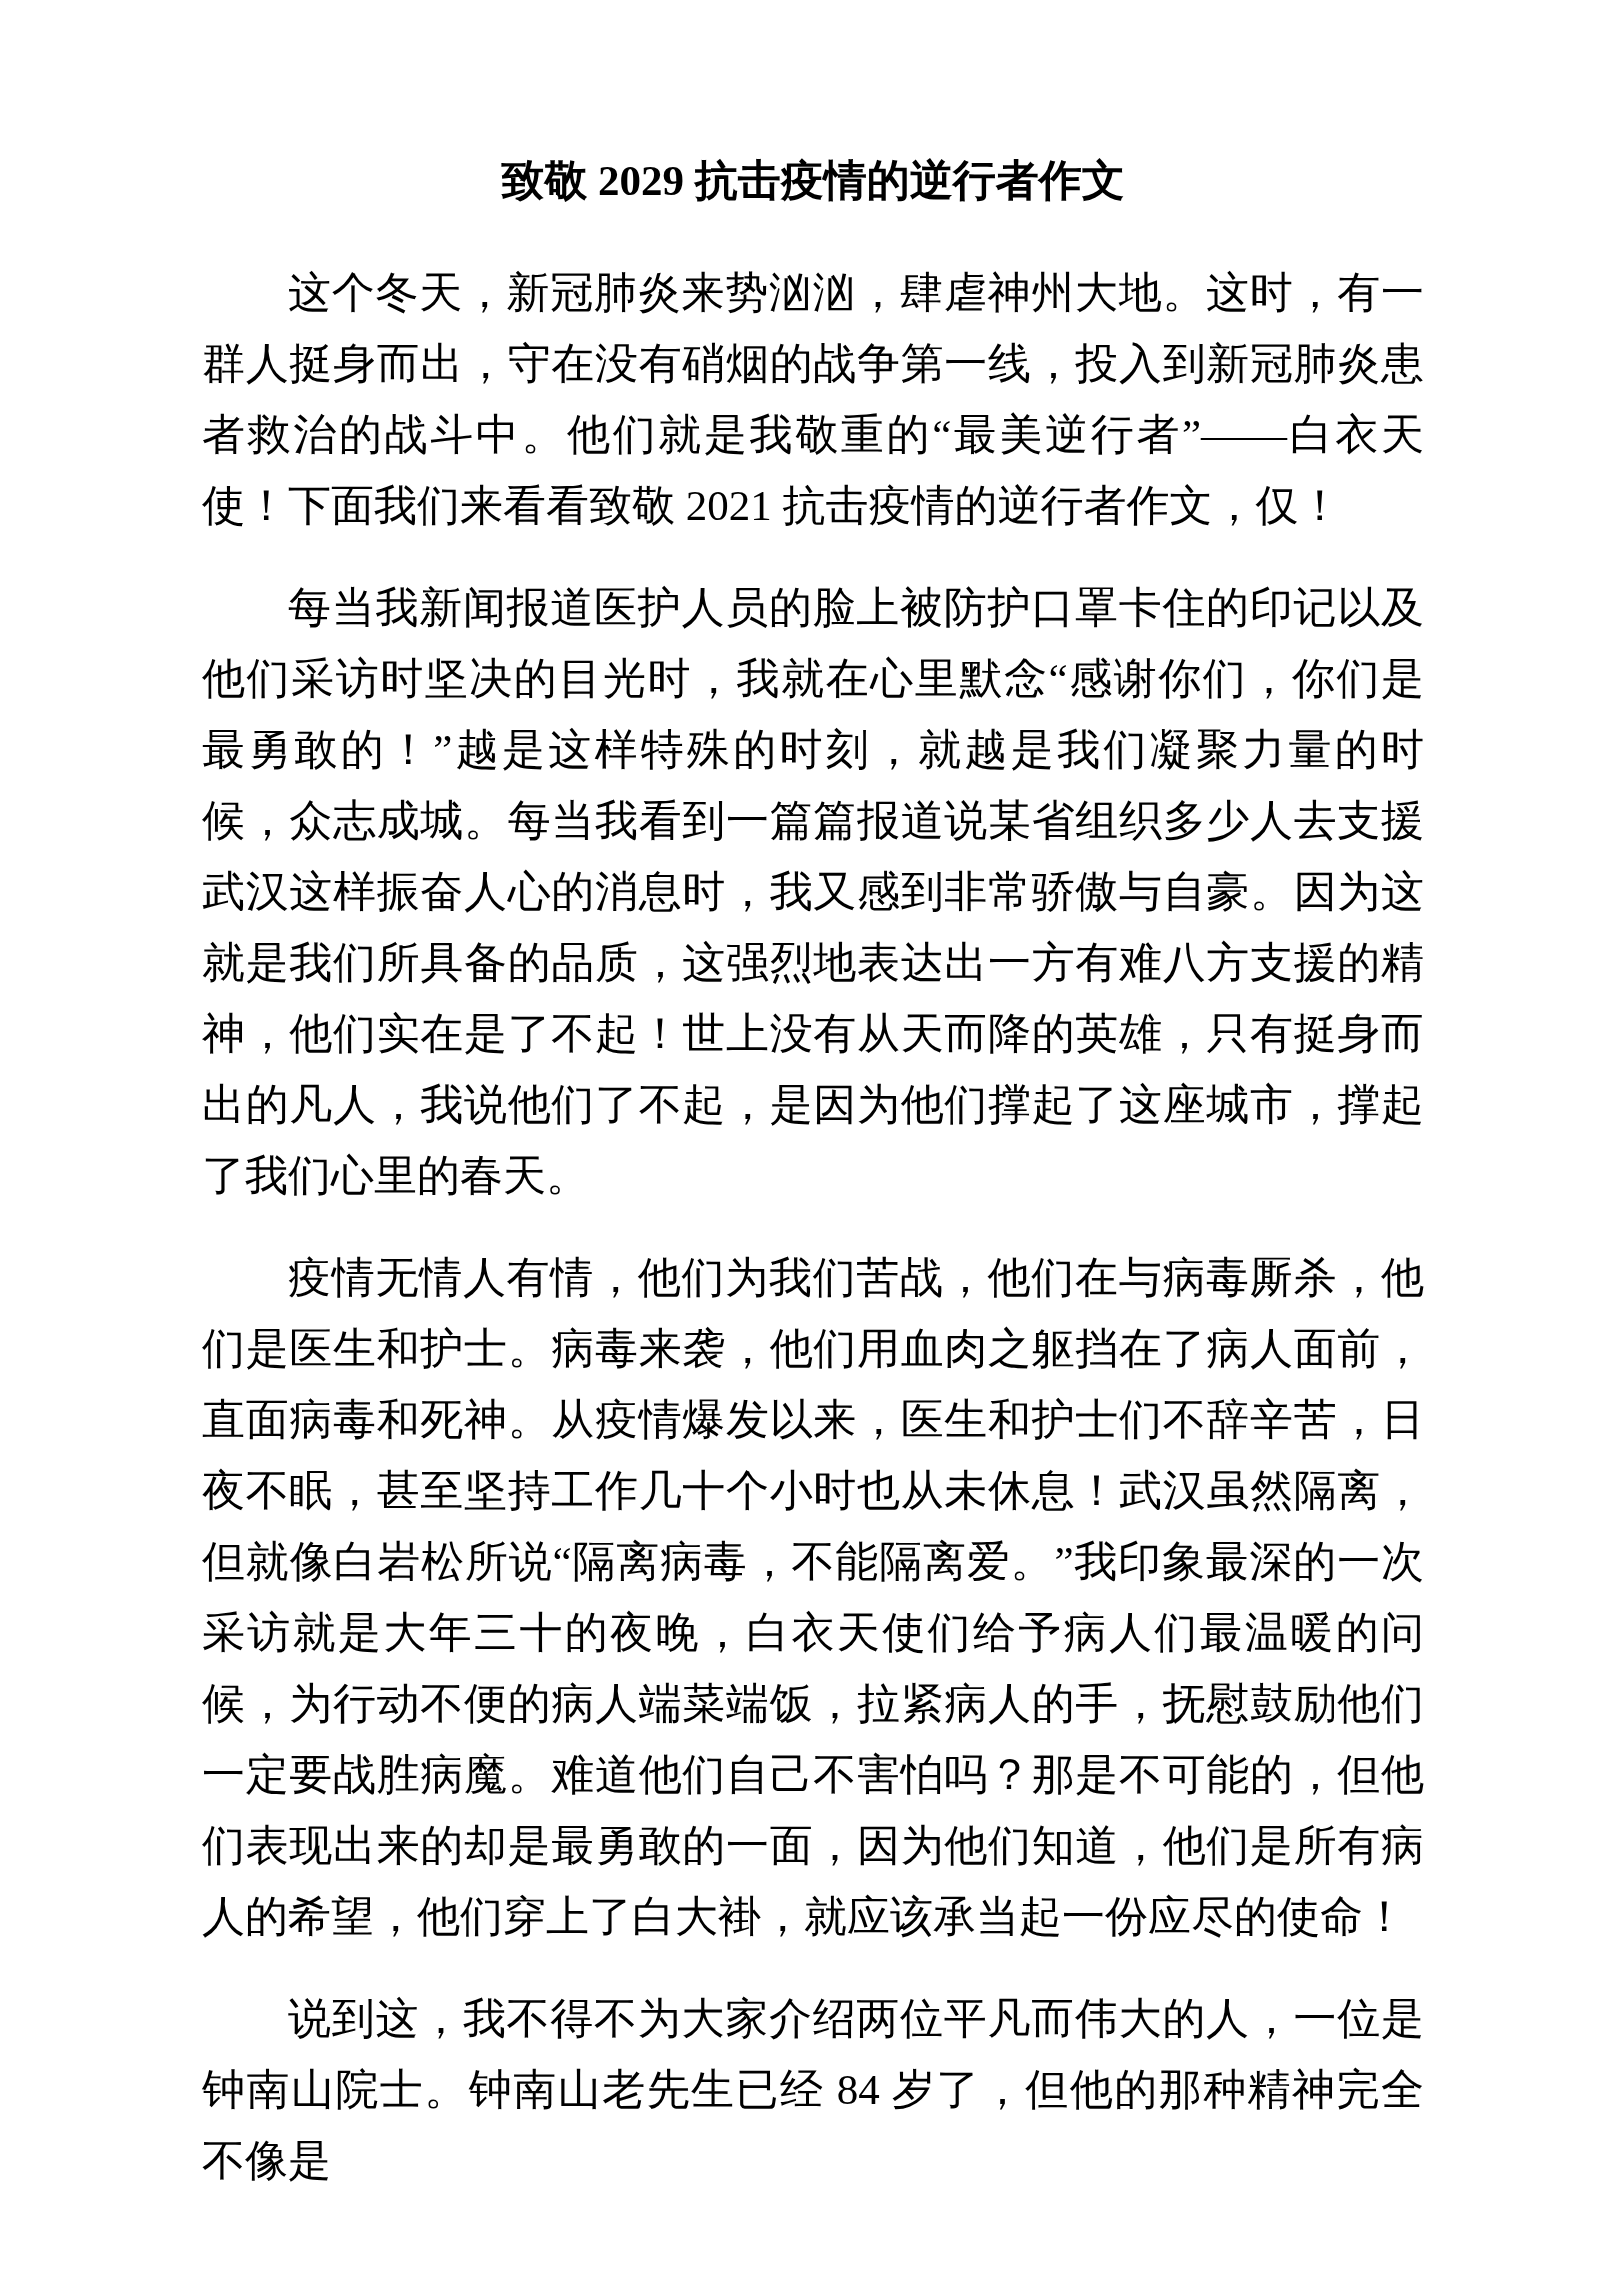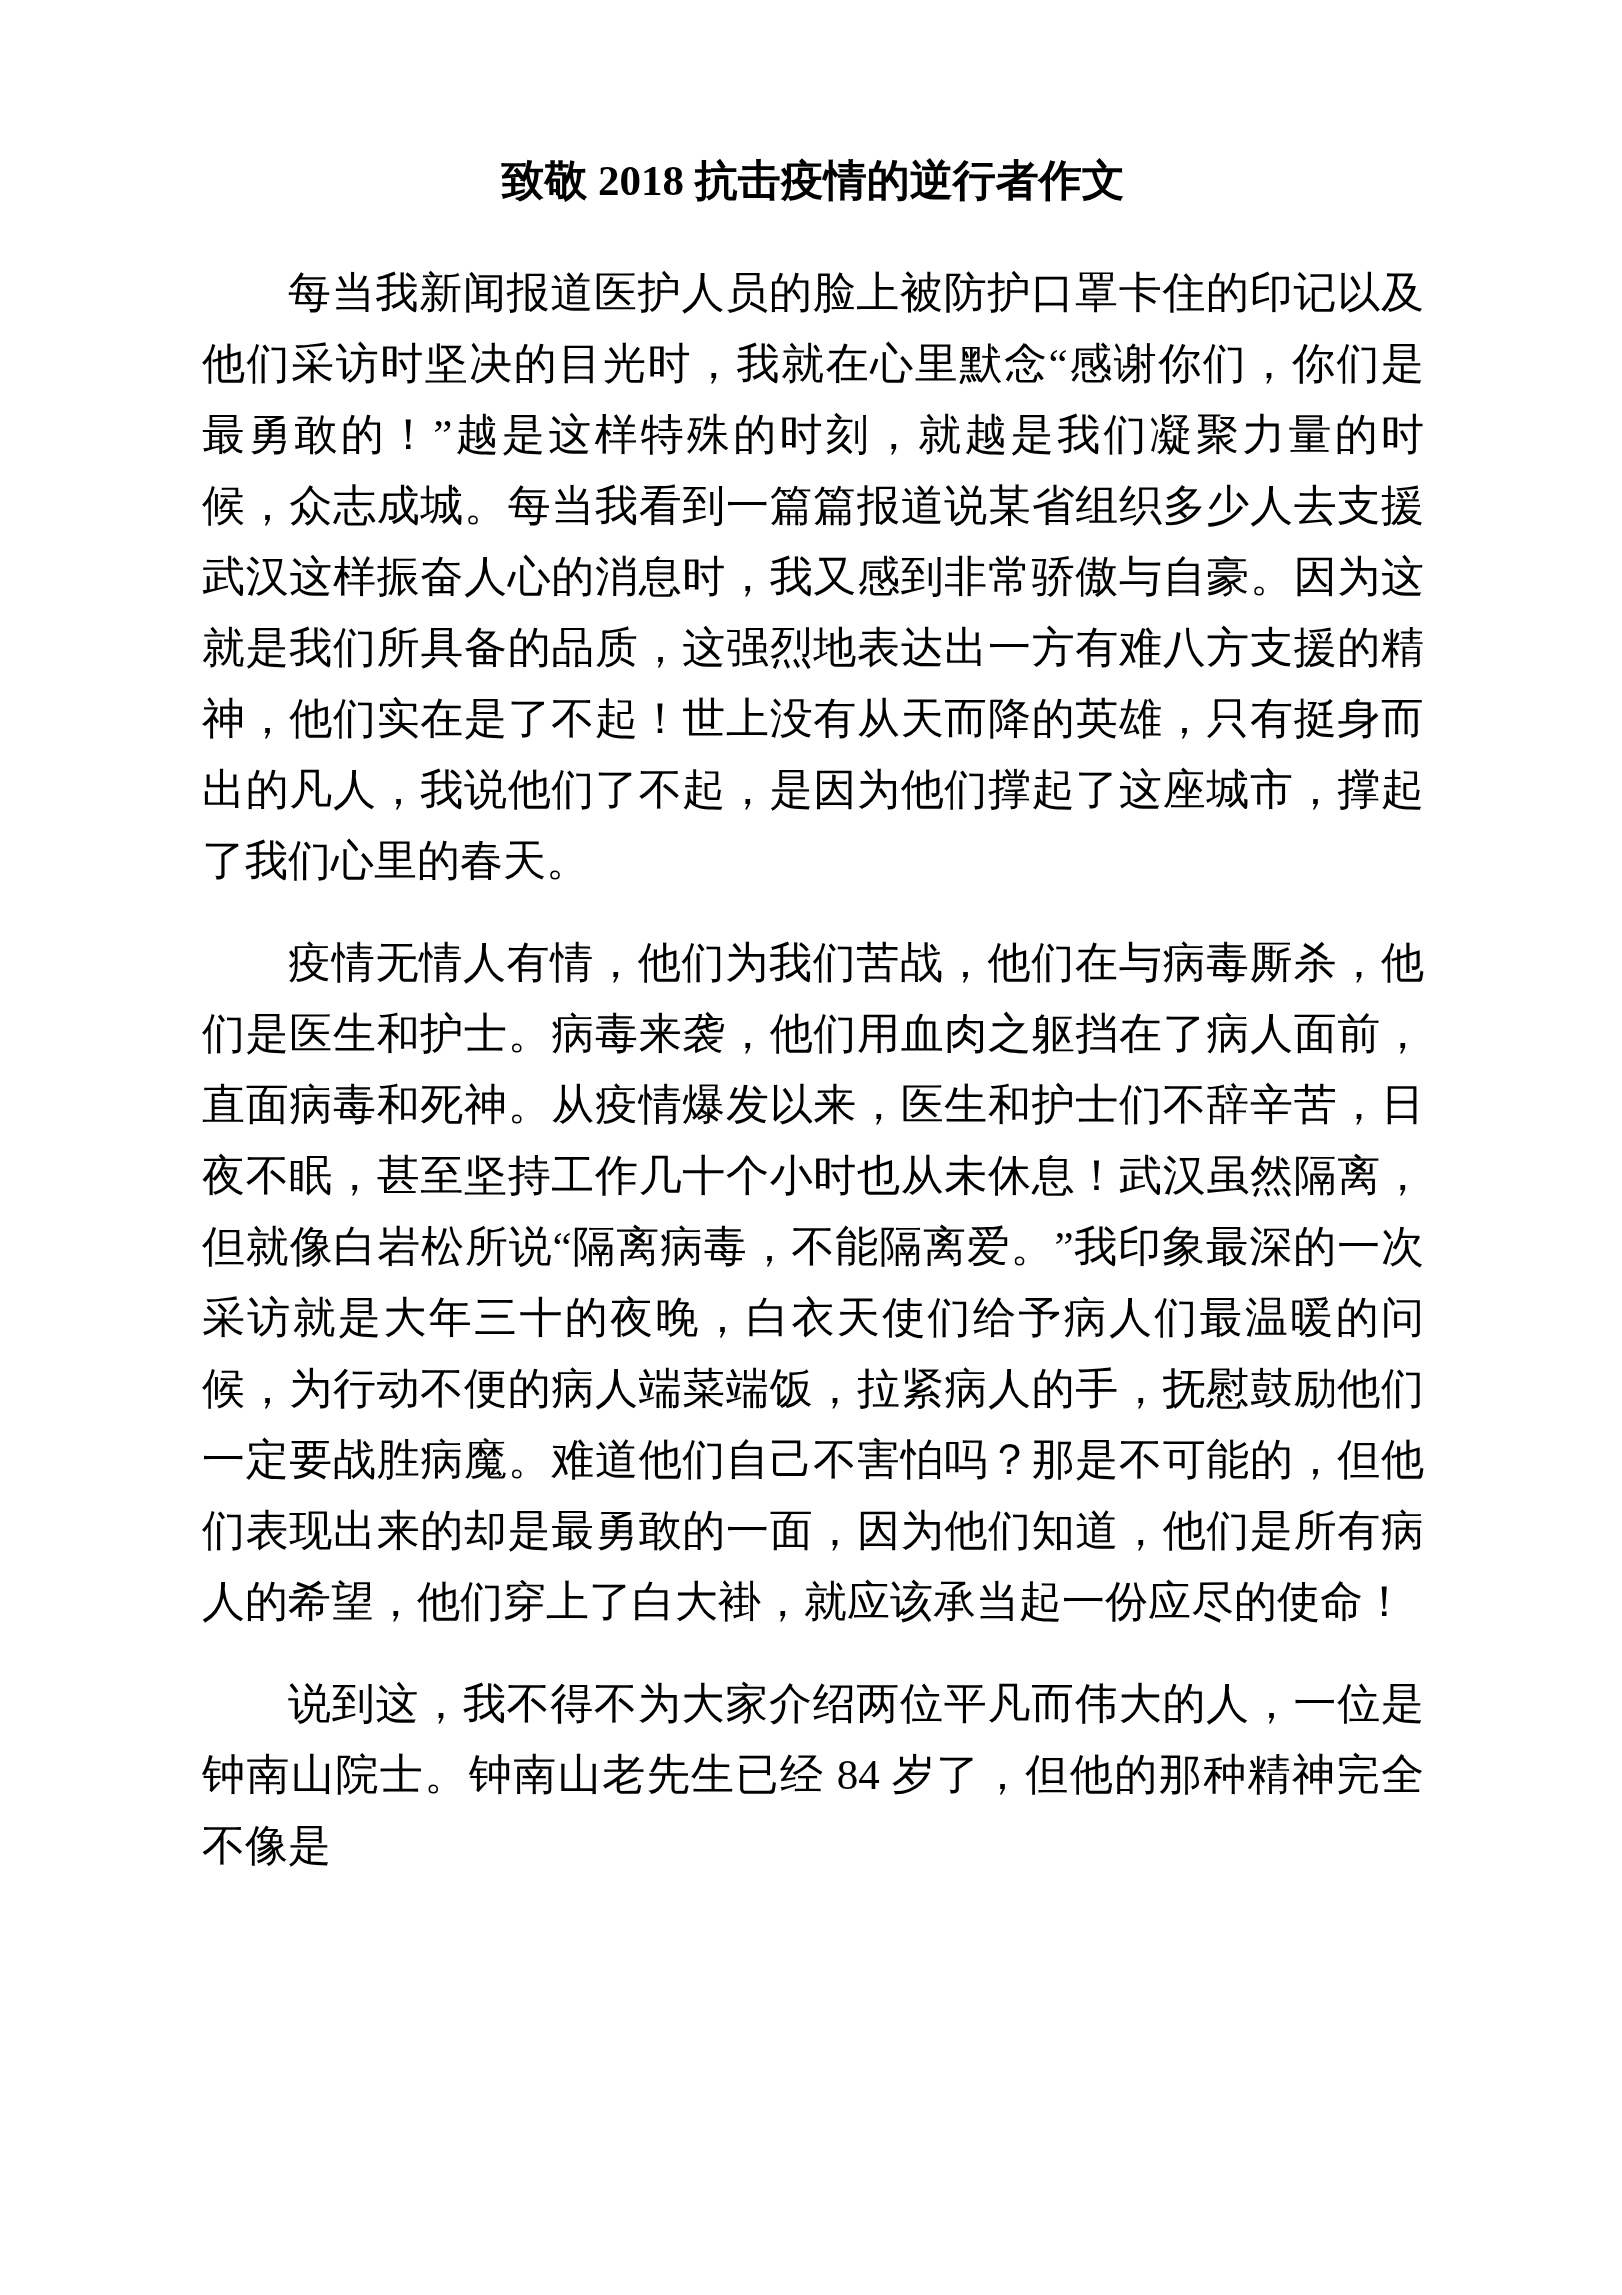--- a/index.html
+++ b/index.html
@@ -33,22 +33,23 @@
     text-align: justify;
     text-indent: 2em;
     margin: 0 0 31px 0;
     word-break: break-all;
   }
 </style>
 </head>
 <body>
 
 <div class="page">
-  <h1 class="doc-title">致敬 2018 抗击疫情的逆行者作文</h1>
+  <h1 class="doc-title">致敬 2029 抗击疫情的逆行者作文</h1>
 
+  <p class="para">这个冬天，新冠肺炎来势汹汹，肆虐神州大地。这时，有一群人挺身而出，守在没有硝烟的战争第一线，投入到新冠肺炎患者救治的战斗中。他们就是我敬重的“最美逆行者”——白衣天使！下面我们来看看致敬 2021 抗击疫情的逆行者作文，仅！</p>
 
   <p class="para">每当我新闻报道医护人员的脸上被防护口罩卡住的印记以及他们采访时坚决的目光时，我就在心里默念“感谢你们，你们是最勇敢的！”越是这样特殊的时刻，就越是我们凝聚力量的时候，众志成城。每当我看到一篇篇报道说某省组织多少人去支援武汉这样振奋人心的消息时，我又感到非常骄傲与自豪。因为这就是我们所具备的品质，这强烈地表达出一方有难八方支援的精神，他们实在是了不起！世上没有从天而降的英雄，只有挺身而出的凡人，我说他们了不起，是因为他们撑起了这座城市，撑起了我们心里的春天。</p>
 
   <p class="para">疫情无情人有情，他们为我们苦战，他们在与病毒厮杀，他们是医生和护士。病毒来袭，他们用血肉之躯挡在了病人面前，直面病毒和死神。从疫情爆发以来，医生和护士们不辞辛苦，日夜不眠，甚至坚持工作几十个小时也从未休息！武汉虽然隔离，但就像白岩松所说“隔离病毒，不能隔离爱。”我印象最深的一次采访就是大年三十的夜晚，白衣天使们给予病人们最温暖的问候，为行动不便的病人端菜端饭，拉紧病人的手，抚慰鼓励他们一定要战胜病魔。难道他们自己不害怕吗？那是不可能的，但他们表现出来的却是最勇敢的一面，因为他们知道，他们是所有病人的希望，他们穿上了白大褂，就应该承当起一份应尽的使命！</p>
 
   <p class="para">说到这，我不得不为大家介绍两位平凡而伟大的人，一位是钟南山院士。钟南山老先生已经 84 岁了，但他的那种精神完全不像是</p>
 </div>
 
 
 </body></html>

